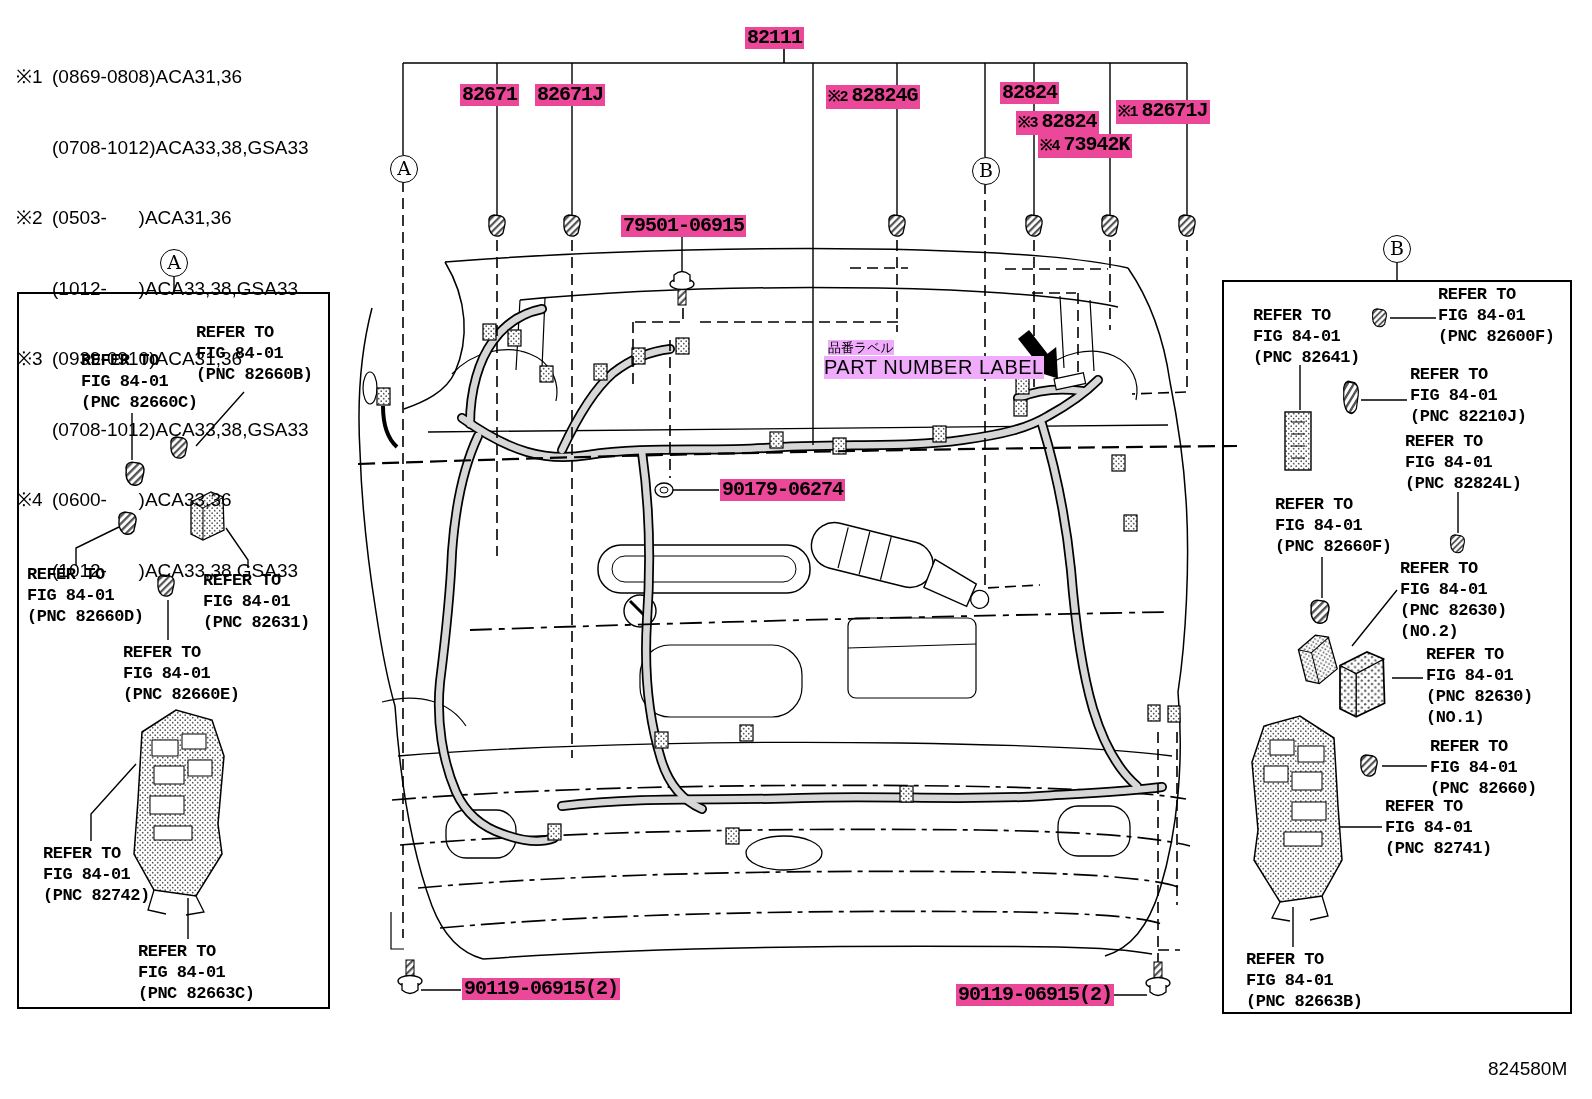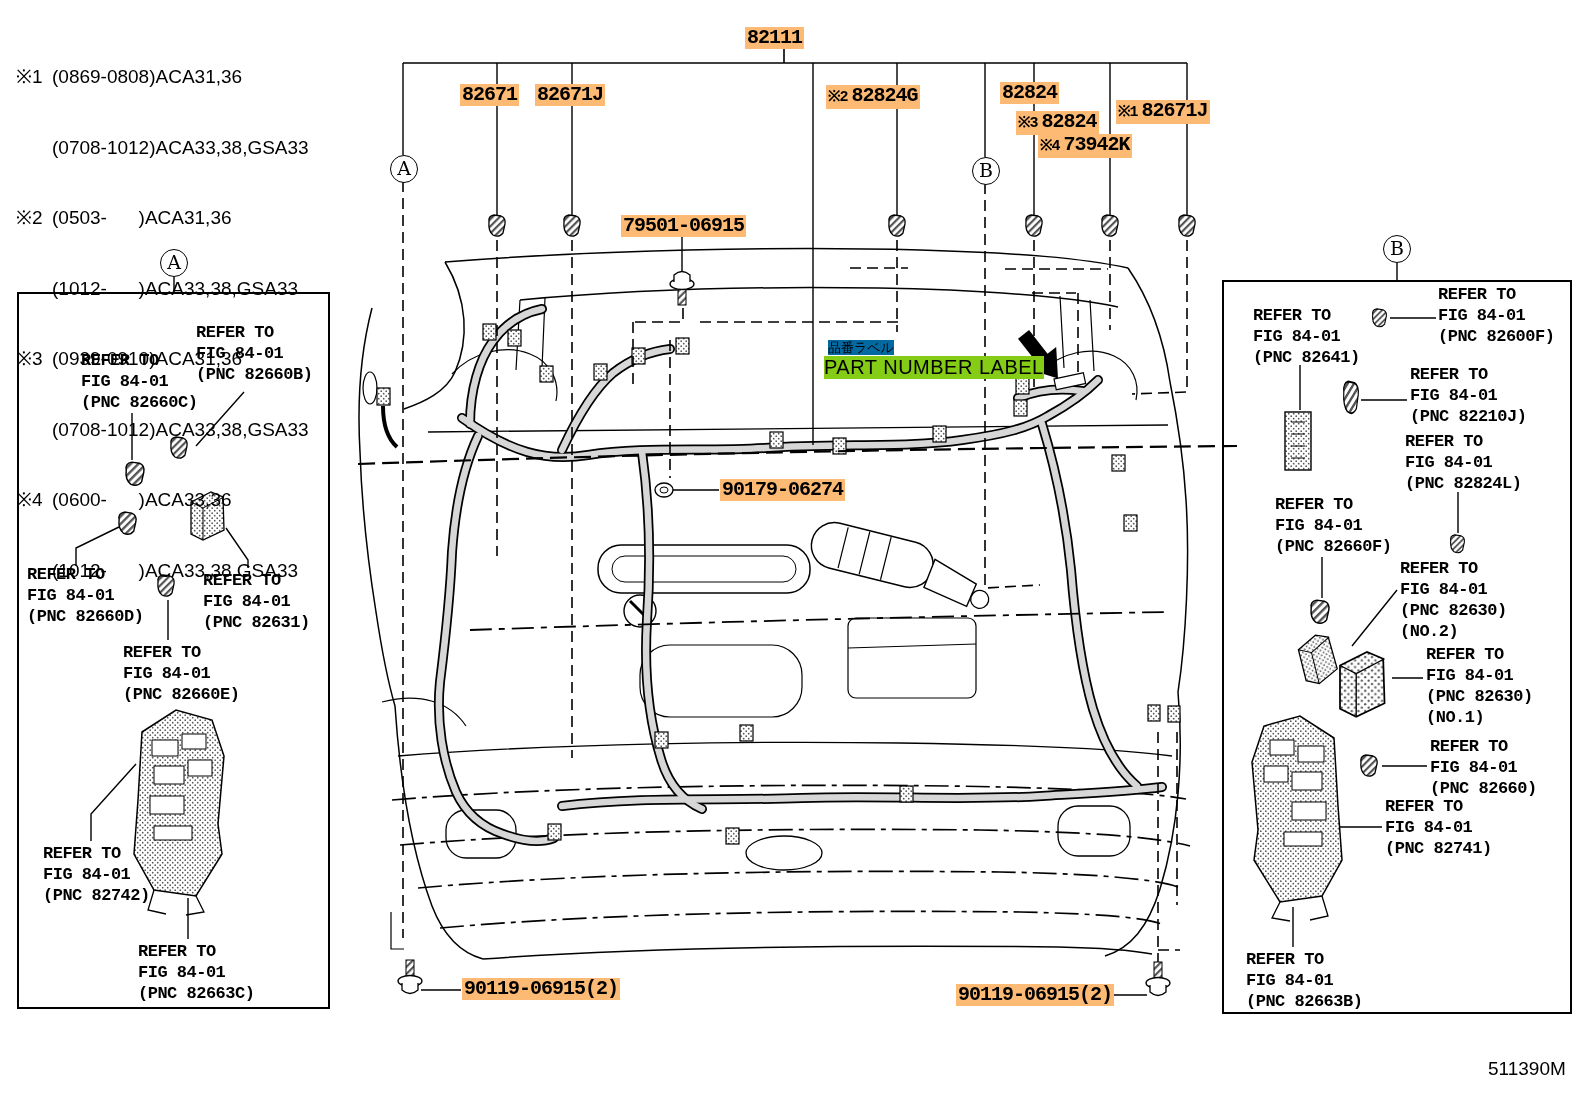--- a/index.html
+++ b/index.html
@@ -5,33 +5,33 @@
   html,body{margin:0;padding:0;background:#fff}
   #canvas{position:relative;width:1592px;height:1099px;background:#fff;overflow:hidden;
           font-family:"Liberation Sans",sans-serif;color:#000}
   #art{position:absolute;left:0;top:0;z-index:1;pointer-events:none}
   .txt{position:absolute;z-index:2}
   
   .legend{left:16px;top:18px;font:19px/23.5px "Liberation Sans",sans-serif;white-space:pre}
   .legend .mk{display:inline-block;width:36px}
   
   .pn{position:absolute;z-index:2;font:700 20px/22px "Liberation Mono","DejaVu Sans Mono",monospace;
-      letter-spacing:-1px;white-space:nowrap;background:#fdba74;padding:0 2px}
+      letter-spacing:-1px;white-space:nowrap;background:#ec4899;padding:0 2px}
   .pn .pfx{font-size:15px;letter-spacing:-1px;margin-right:4px}
   
   .ref{position:absolute;z-index:2;font:700 17px/21px "Liberation Mono","DejaVu Sans Mono",monospace;
        letter-spacing:-0.5px;white-space:pre-line}
   
   .vbox{position:absolute;z-index:2;border:2px solid #000;box-sizing:border-box;background:transparent}
   
   .circ{position:absolute;z-index:2;width:28px;height:28px;border:1.7px solid #000;border-radius:50%;
         box-sizing:border-box;background:#fff;text-align:center;
         font:19px/25px "DejaVu Serif","Liberation Serif",serif}
-  .note-jp{font:13px/15px "Liberation Sans",sans-serif;background:#0369a1;white-space:nowrap}
-  .note-en{font:20px/23px "Liberation Sans",sans-serif;letter-spacing:.5px;background:#84cc16;white-space:nowrap}
+  .note-jp{font:13px/15px "Liberation Sans",sans-serif;background:#f0abfc;white-space:nowrap}
+  .note-en{font:20px/23px "Liberation Sans",sans-serif;letter-spacing:.5px;background:#f0abfc;white-space:nowrap}
   .figcode{font:19px "Liberation Sans",sans-serif}
 </style>
 </head>
 <body>
 
 <div id="canvas">
 
 <svg id="art" width="1592" height="1099" viewBox="0 0 1592 1099" xmlns="http://www.w3.org/2000/svg">
 <defs>
   <pattern id="hat" width="5" height="5" patternUnits="userSpaceOnUse" patternTransform="rotate(45)">
@@ -329,15 +329,15 @@
 <div class="ref" style="left:1430px;top:736px">REFER TO
 FIG 84-01
 (PNC 82660)</div>
 <div class="ref" style="left:1385px;top:796px">REFER TO
 FIG 84-01
 (PNC 82741)</div>
 <div class="ref" style="left:1246px;top:949px">REFER TO
 FIG 84-01
 (PNC 82663B)</div>
 
-<div class="txt figcode" style="left:1488px;top:1058px">511390M</div>
+<div class="txt figcode" style="left:1488px;top:1058px">824580M</div>
 
 </div>
 
 </body></html>

